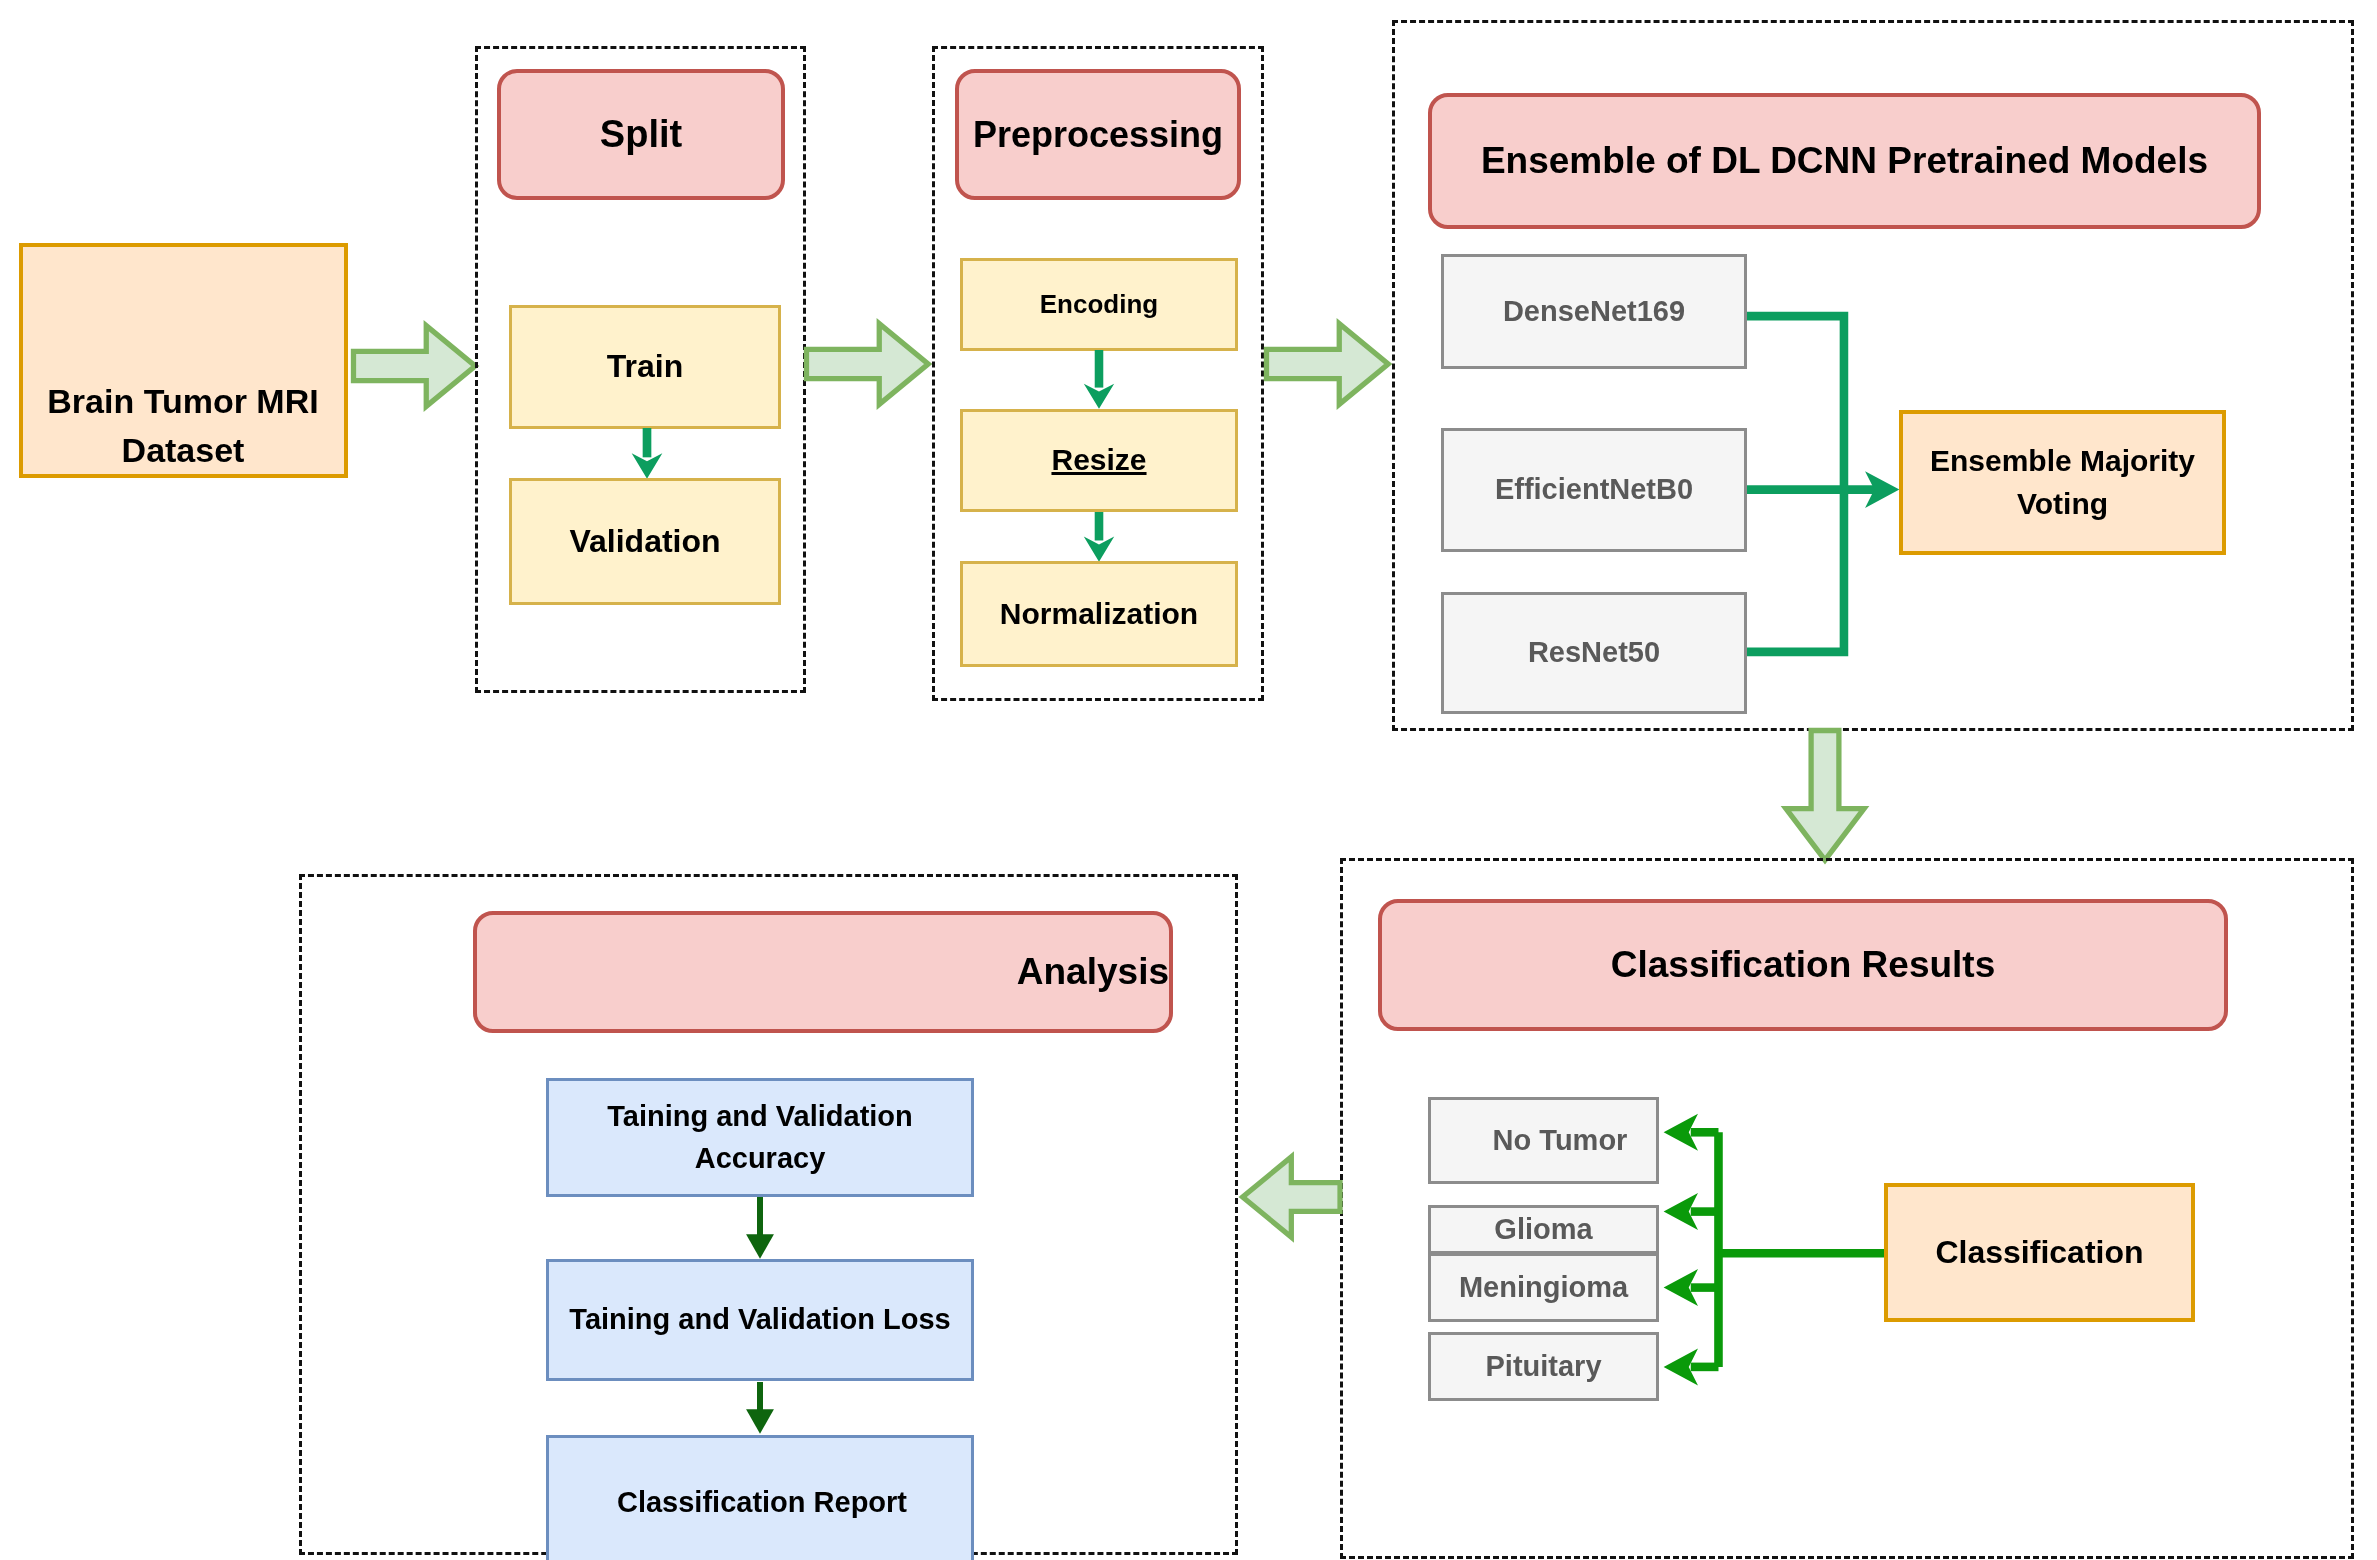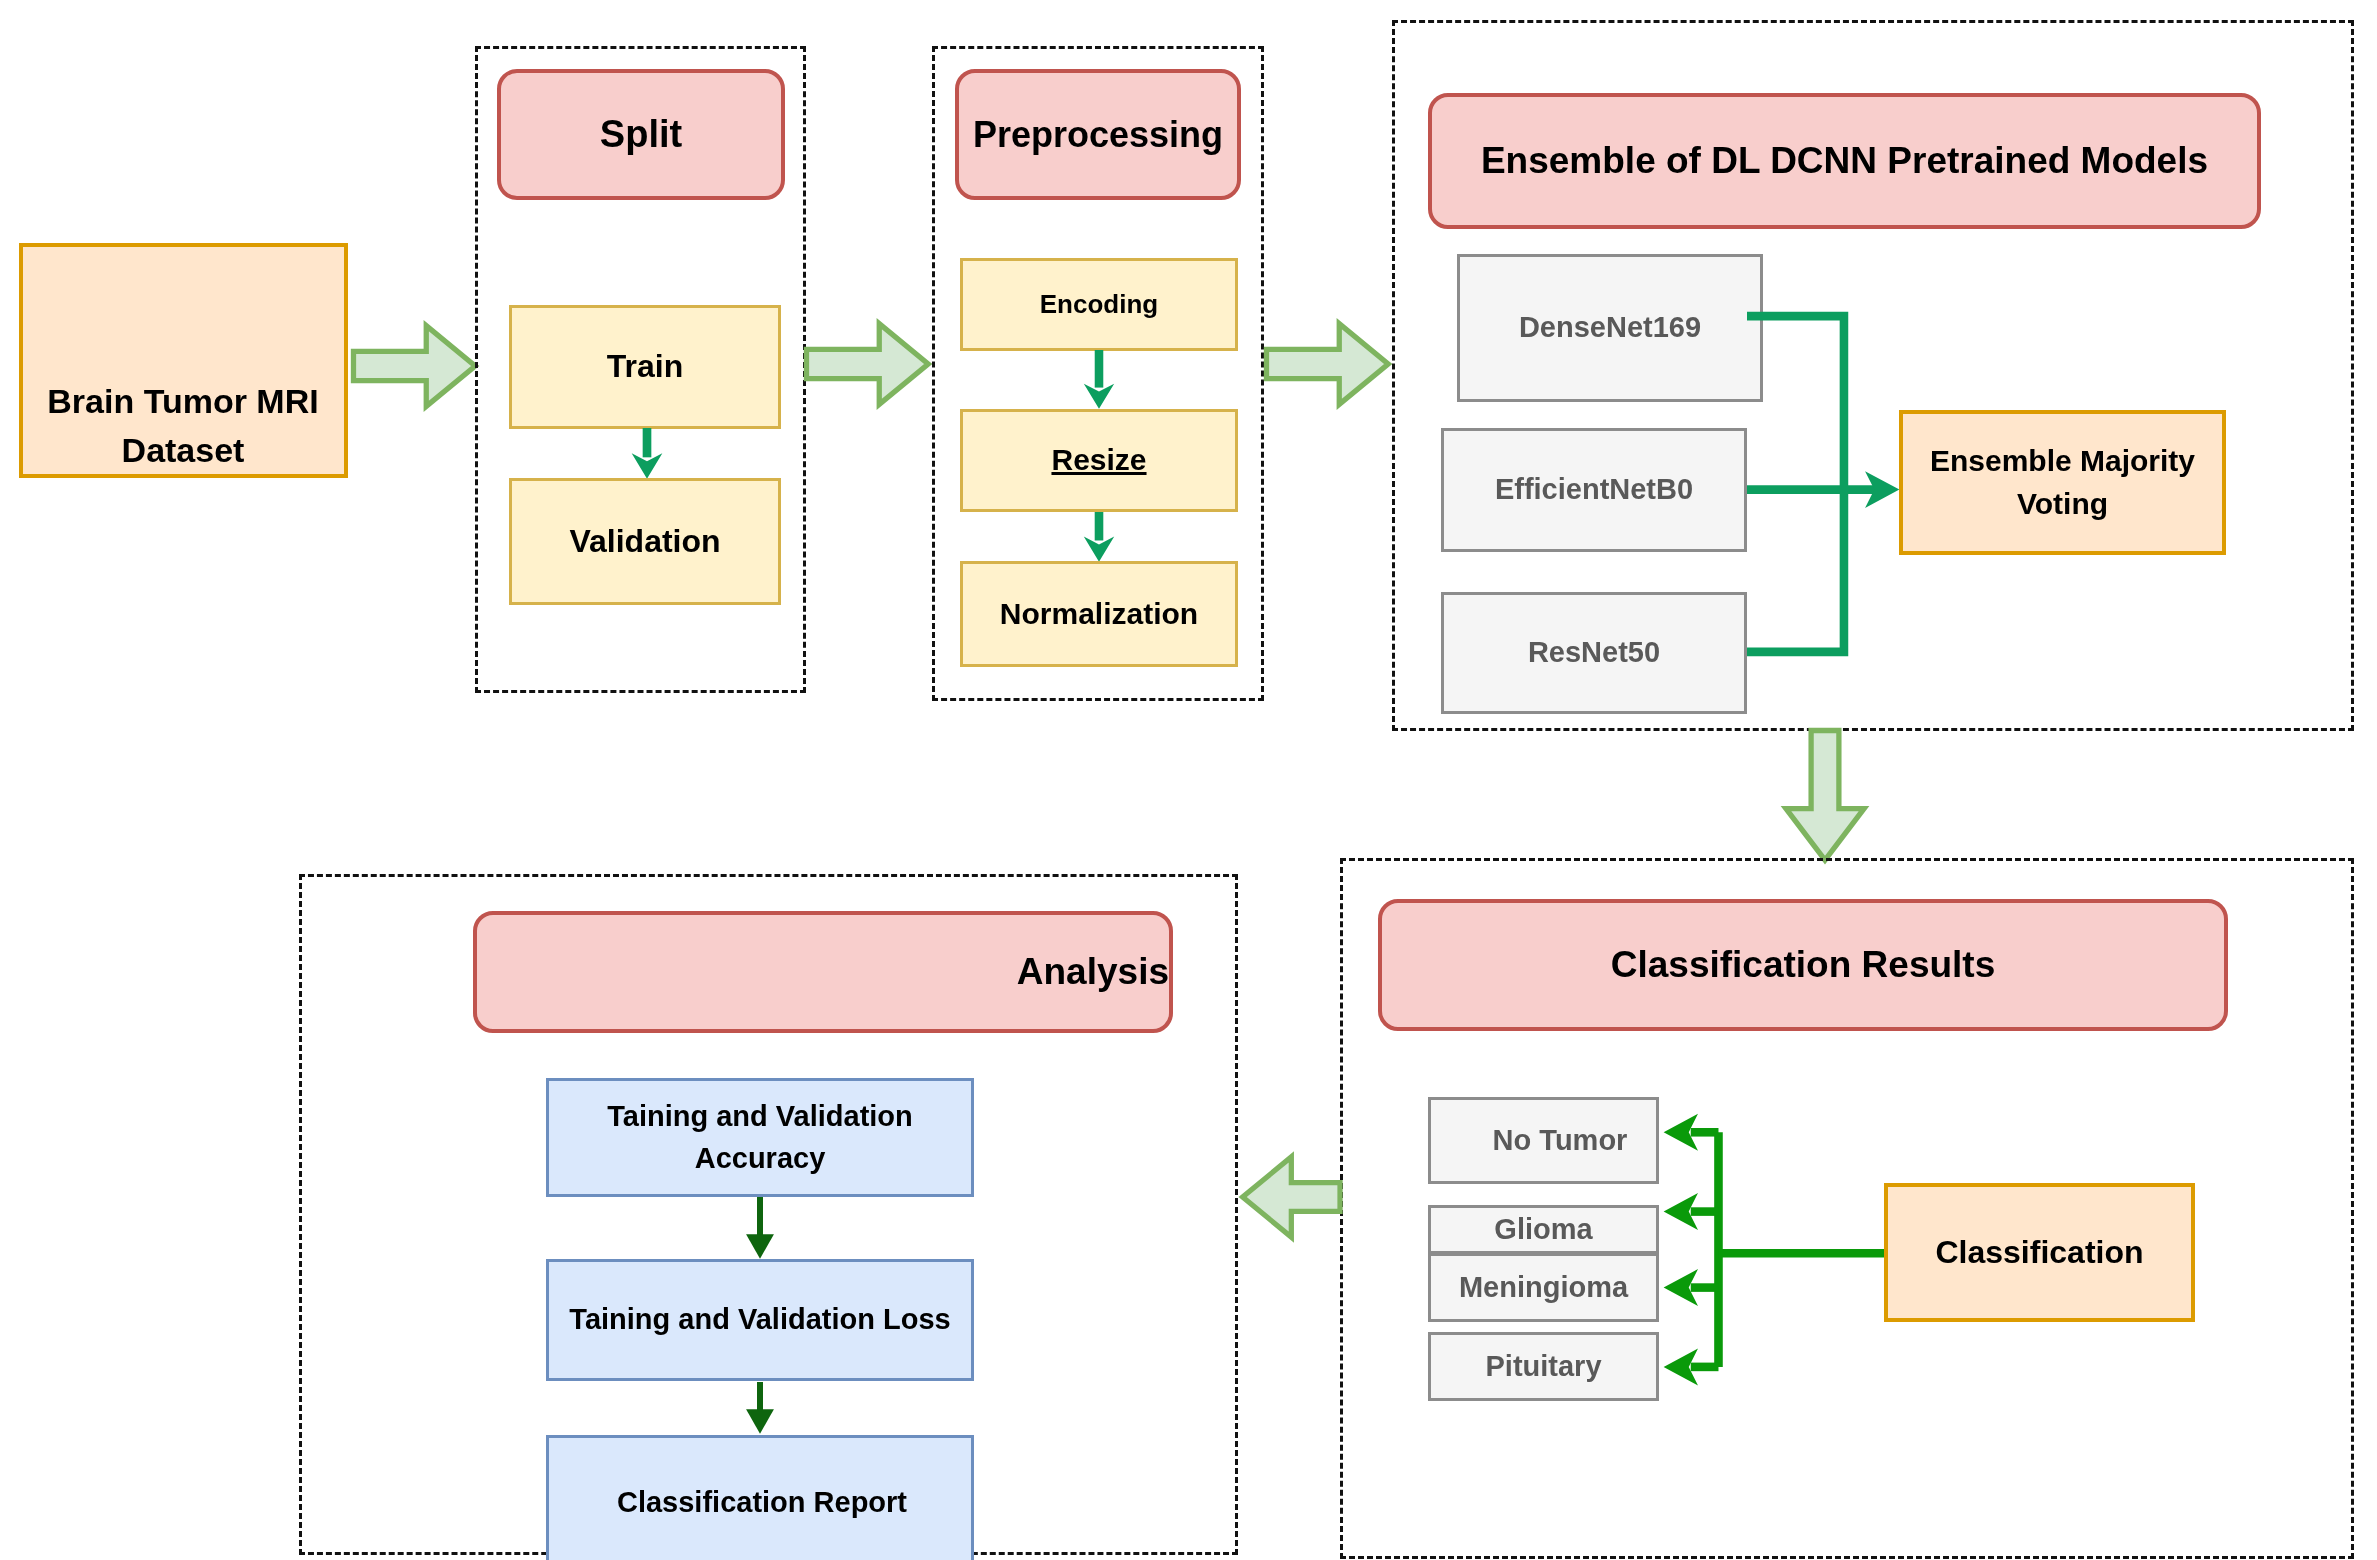--- a/index.html
+++ b/index.html
@@ -90,21 +90,21 @@
   </div>
 
   <svg class="abs block-arrow" style="left:1265px;top:321px;" width="126" height="86" viewBox="0 0 190 130">
     <polygon points="2,43 112,43 112,4 186,65 112,126 112,87 2,87"></polygon>
   </svg>
 
   <div class="abs section" style="left:1392px;top:20px;width:962px;height:711px;"></div>
   <div class="abs header" style="left:1428px;top:93px;width:833px;height:136px;font-size:37px;">
     <span>Ensemble of DL DCNN Pretrained Models</span>
   </div>
-  <div class="abs box gray" style="left:1441px;top:254px;width:306px;height:148px;font-size:29px;margin-left:16px;">
+  <div class="abs box gray" style="left:1441px;top:254px;width:306px;height:115px;font-size:29px;">
     <span>DenseNet169</span>
   </div>
   <div class="abs box gray" style="left:1441px;top:428px;width:306px;height:124px;font-size:29px;">
     <span>EfficientNetB0</span>
   </div>
   <div class="abs box gray" style="left:1441px;top:592px;width:306px;height:122px;font-size:29px;">
     <span>ResNet50</span>
   </div>
   <svg class="abs ens-connector" style="left:1747px;top:304px;" width="155" height="360" viewBox="0 0 235 545">
     <polyline points="0,18 147,18 147,527 0,527"></polyline>

